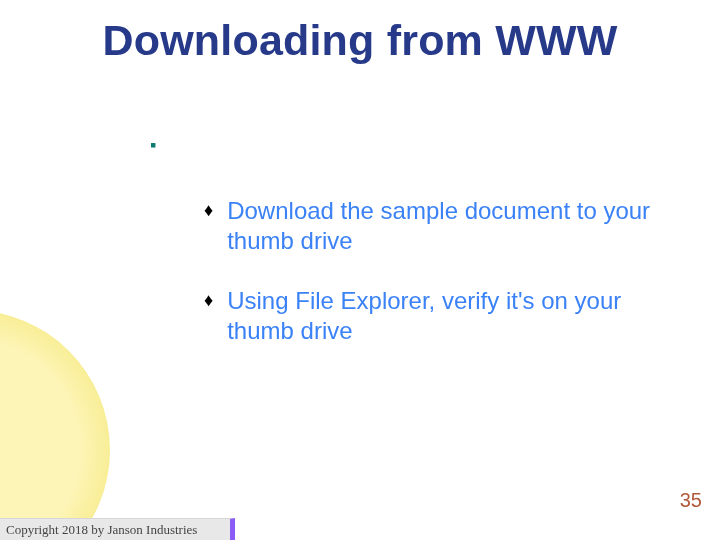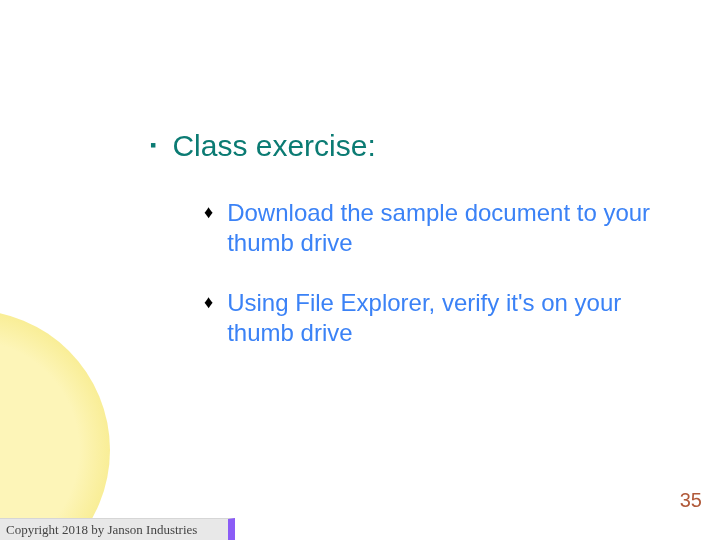--- a/index.html
+++ b/index.html
@@ -95,44 +95,44 @@
   }
 
   .copyright-bar {
     position: absolute;
     left: 0;
     bottom: 0;
     width: 235px;
     height: 22px;
     background: #e8e8e8;
     border-top: 1px solid #d6d6d6;
-    border-right: 7px solid #8b5cf6;
+    border-right: 5px solid #8b5cf6;
     display: flex;
     align-items: center;
     padding-left: 6px;
   }
   .copyright-bar .text {
     font-family: "Times New Roman", Times, serif;
     font-size: 13px;
     color: #444;
   }
 </style>
 </head>
 <body>
 
 <div class="decor-circle"></div>
 
 <div class="slide">
 
+  <h1 class="title">Downloading from WWW</h1>
 
   <div class="content">
 
     <div class="level1">
       <span class="bullet">▪</span>
-      <span class="text">Class exercise:</span>
     </div>
 
     <div class="level2-list">
 
       <div class="level2">
         <span class="bullet">♦</span>
         <span class="text">Download the sample document to your thumb drive</span>
       </div>
 
       <div class="level2">

